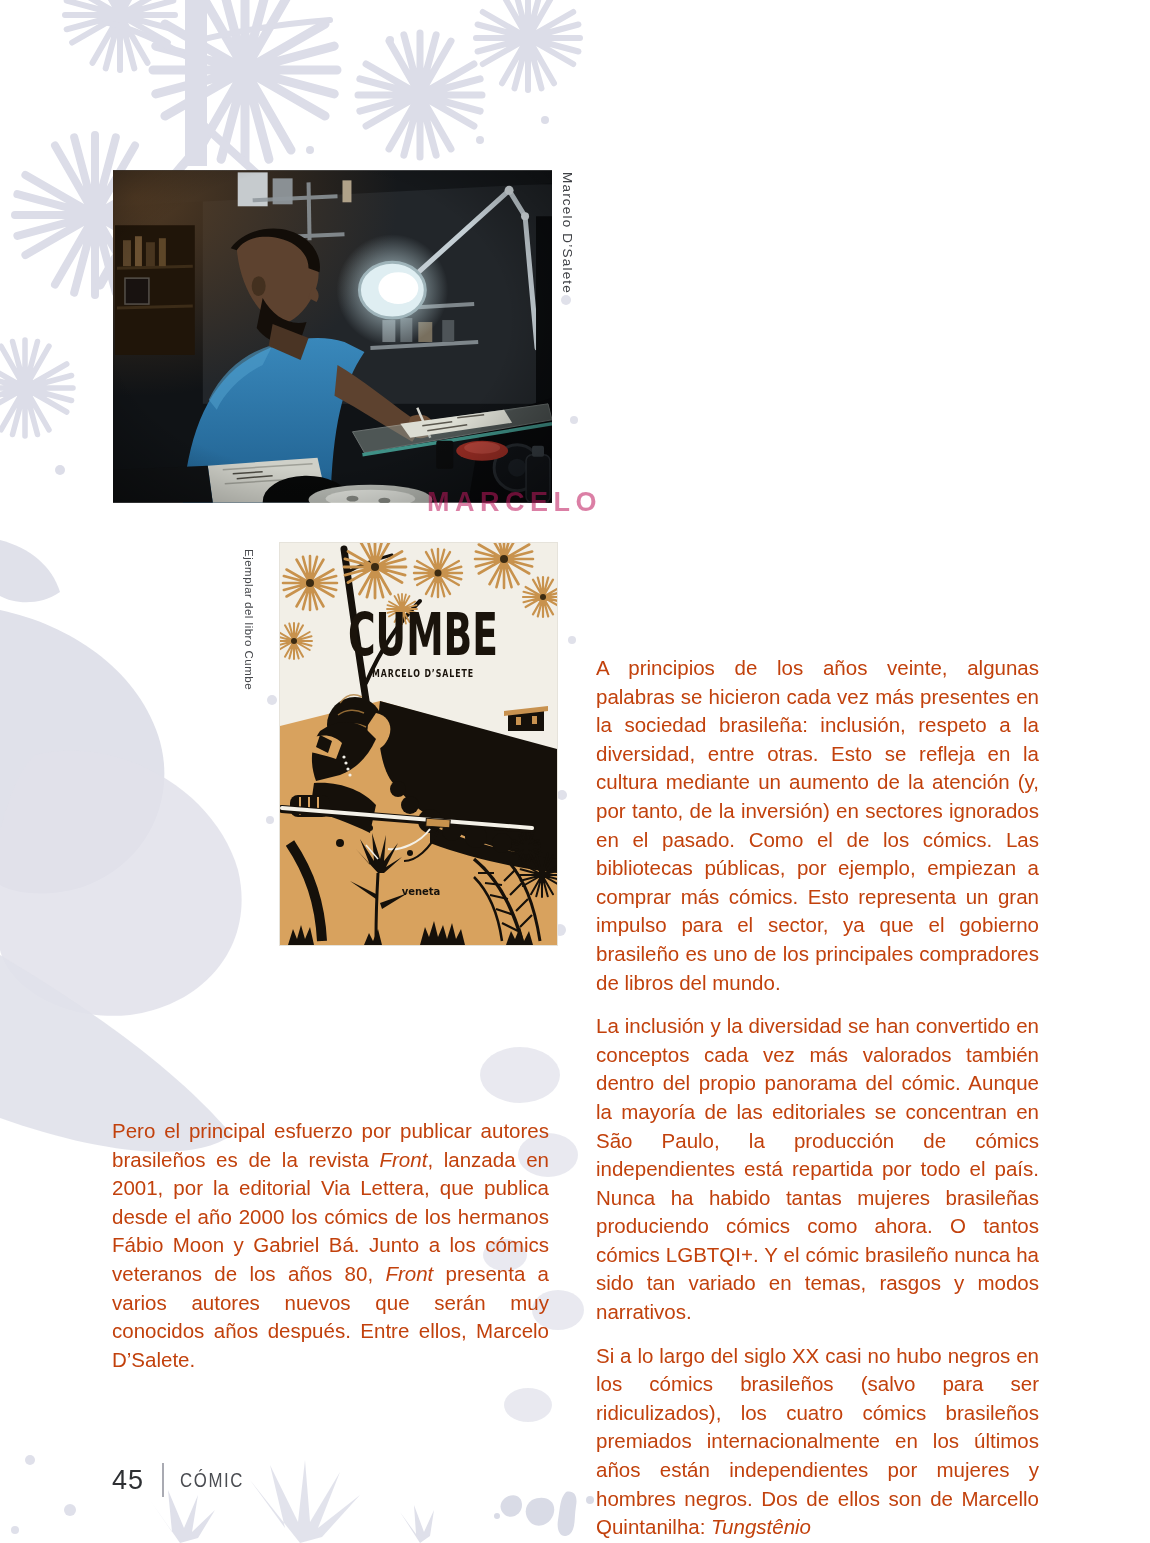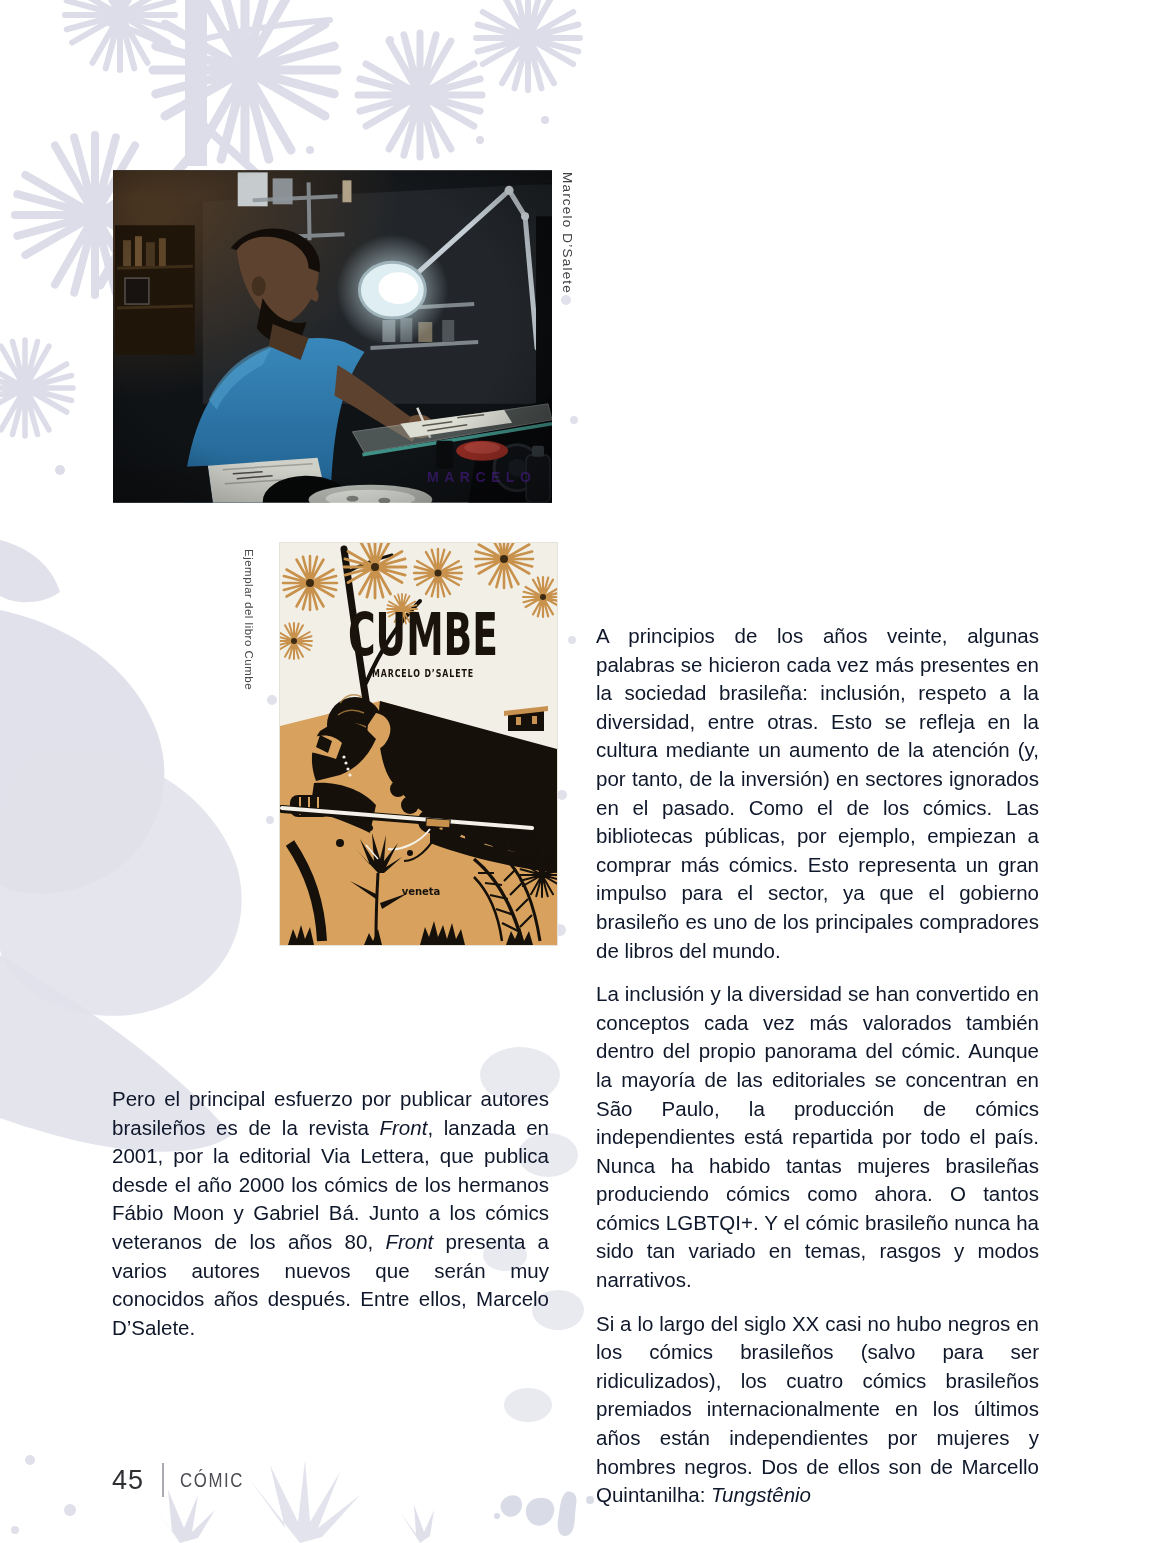--- a/index.html
+++ b/index.html
@@ -12,27 +12,27 @@
   .photo{position:absolute;left:113px;top:170px;width:439px;height:333px;margin:0;z-index:1;}
   .cover{position:absolute;left:280px;top:543px;width:277px;height:498px;margin:0;z-index:1;}
   .cover svg{outline:1px solid #e6e3db;}
   .vcap{
     position:absolute;writing-mode:vertical-rl;white-space:nowrap;z-index:2;
     color:#3f4145;
   }
   .photo-cap{left:560px;top:172px;font-size:13.5px;letter-spacing:1.2px;}
   .cover-cap{left:243px;top:549px;font-size:11.5px;letter-spacing:.5px;color:#45474b;}
   .ghost{
-    position:absolute;left:427px;top:469px;z-index:3;
-    font-size:14px;letter-spacing:5.5px;color:#4c1d95;opacity:.55;font-weight:700;
+    position:absolute;left:427px;top:487px;z-index:3;
+    font-size:27px;letter-spacing:5.5px;color:#be185d;opacity:.55;font-weight:700;
   }
   .col{
     position:absolute;z-index:1;
-    font-size:20.5px;line-height:28.6px;color:#0f172a;
-    text-align:justify;font-weight:400;
+    font-size:20.5px;line-height:28.6px;color:#c2410c;
+    text-align:justify;font-weight:400;margin-top:32px;
   }
   .col p{margin:0 0 15px 0;}
   .col p:last-child{margin-bottom:0;}
   .col em{font-style:italic;}
   .col-left{left:112px;top:1085px;width:437px;}
   .col-right{left:596px;top:622px;width:443px;}
   .pagefoot{position:absolute;left:112px;top:1461px;height:38px;display:flex;align-items:center;z-index:2;}
   .pnum{font-size:27px;color:#2e3033;letter-spacing:1px;}
   .pbar{width:2px;height:34px;background:#a9aab2;margin:0 16px 0 18px;}
   .psec{font-size:21px;color:#4b4d52;letter-spacing:2px;transform:scaleX(.8);transform-origin:left center;}

